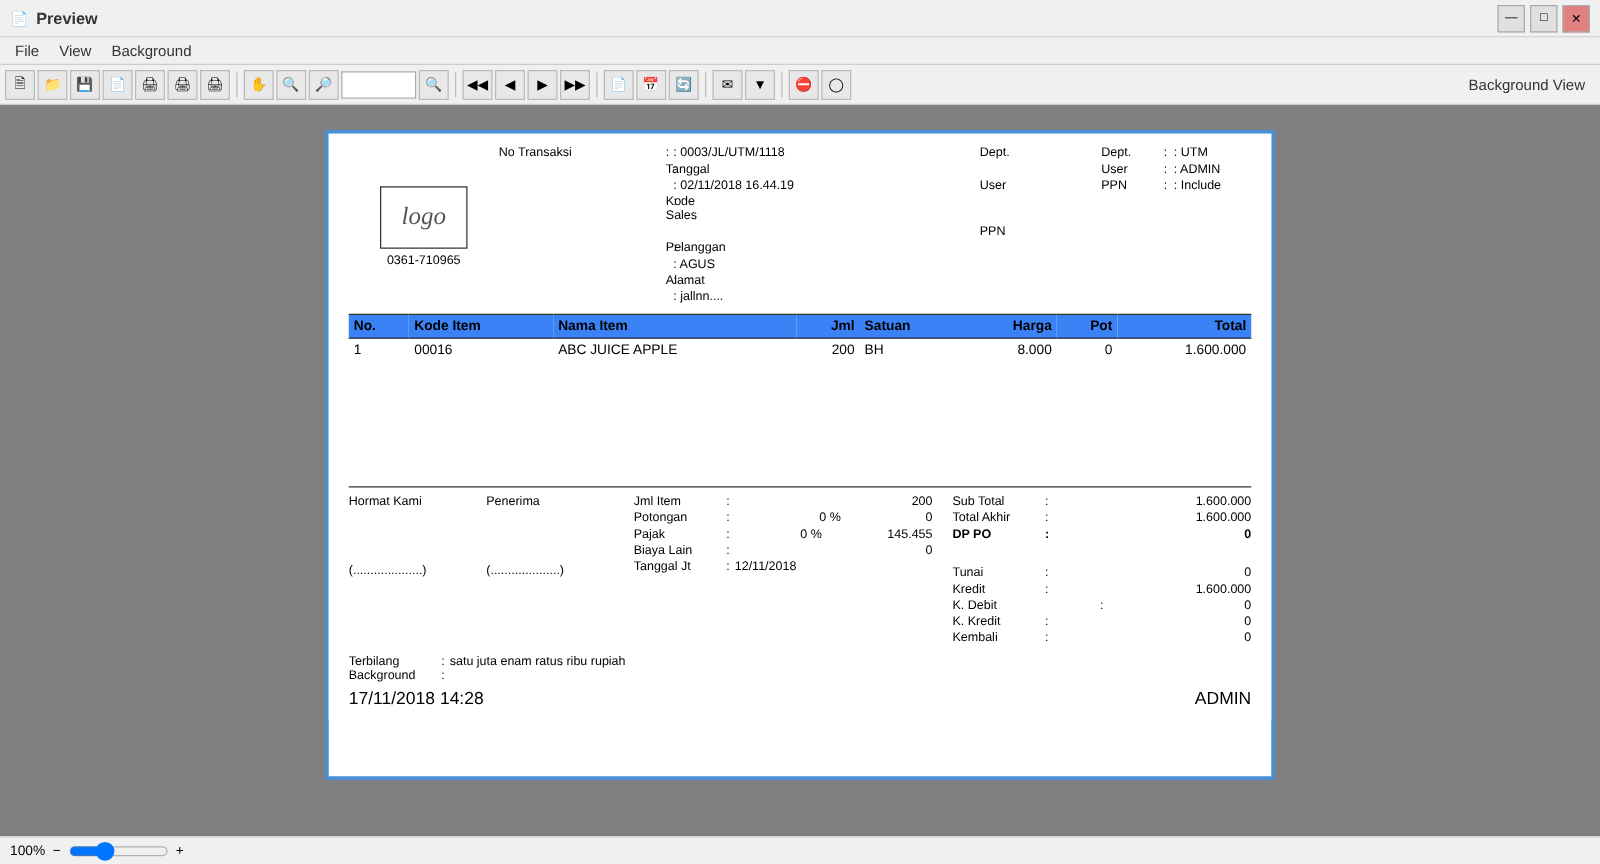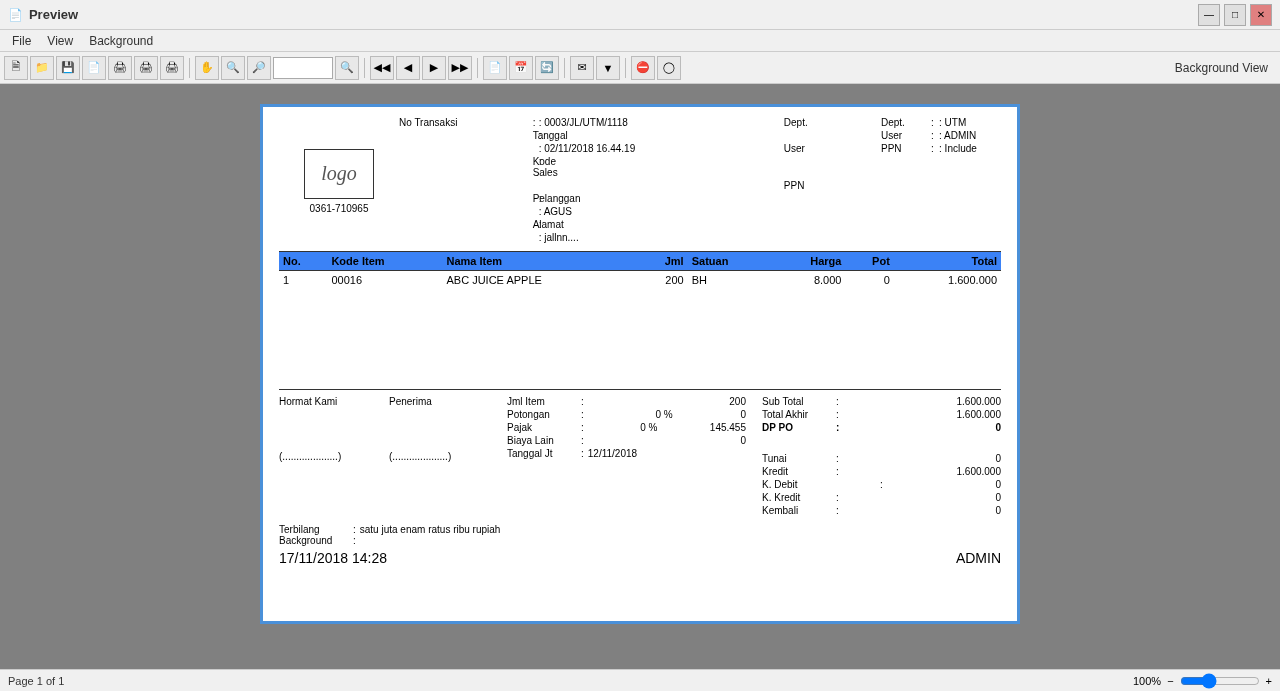--- a/index.html
+++ b/index.html
@@ -380,20 +380,19 @@
       <div style="display:flex; justify-content:space-between; font-size:14px; margin-top:4px;">
         <span>17/11/2018 14:28</span>
         <span>ADMIN</span>
       </div>
 
     </div>
   </div>
 </div>
 
 <div style="background:#f0f0f0; height:22px; display:flex; align-items:center; padding:0 8px; border-top:1px solid #ccc; position:fixed; bottom:0; left:0; right:0;">
-  <span style="flex:1; font-size:11px; color:#333;">Page 1 of 1</span>
   <div style="display:flex; align-items:center; gap:6px; font-size:11px;">
     <span>100%</span>
     <span style="cursor:pointer;">−</span>
     <input type="range" min="50" max="200" value="100" style="width: 80px;">
     <span style="cursor:pointer;">+</span>
   </div>
 </div>
 
 </body></html>

